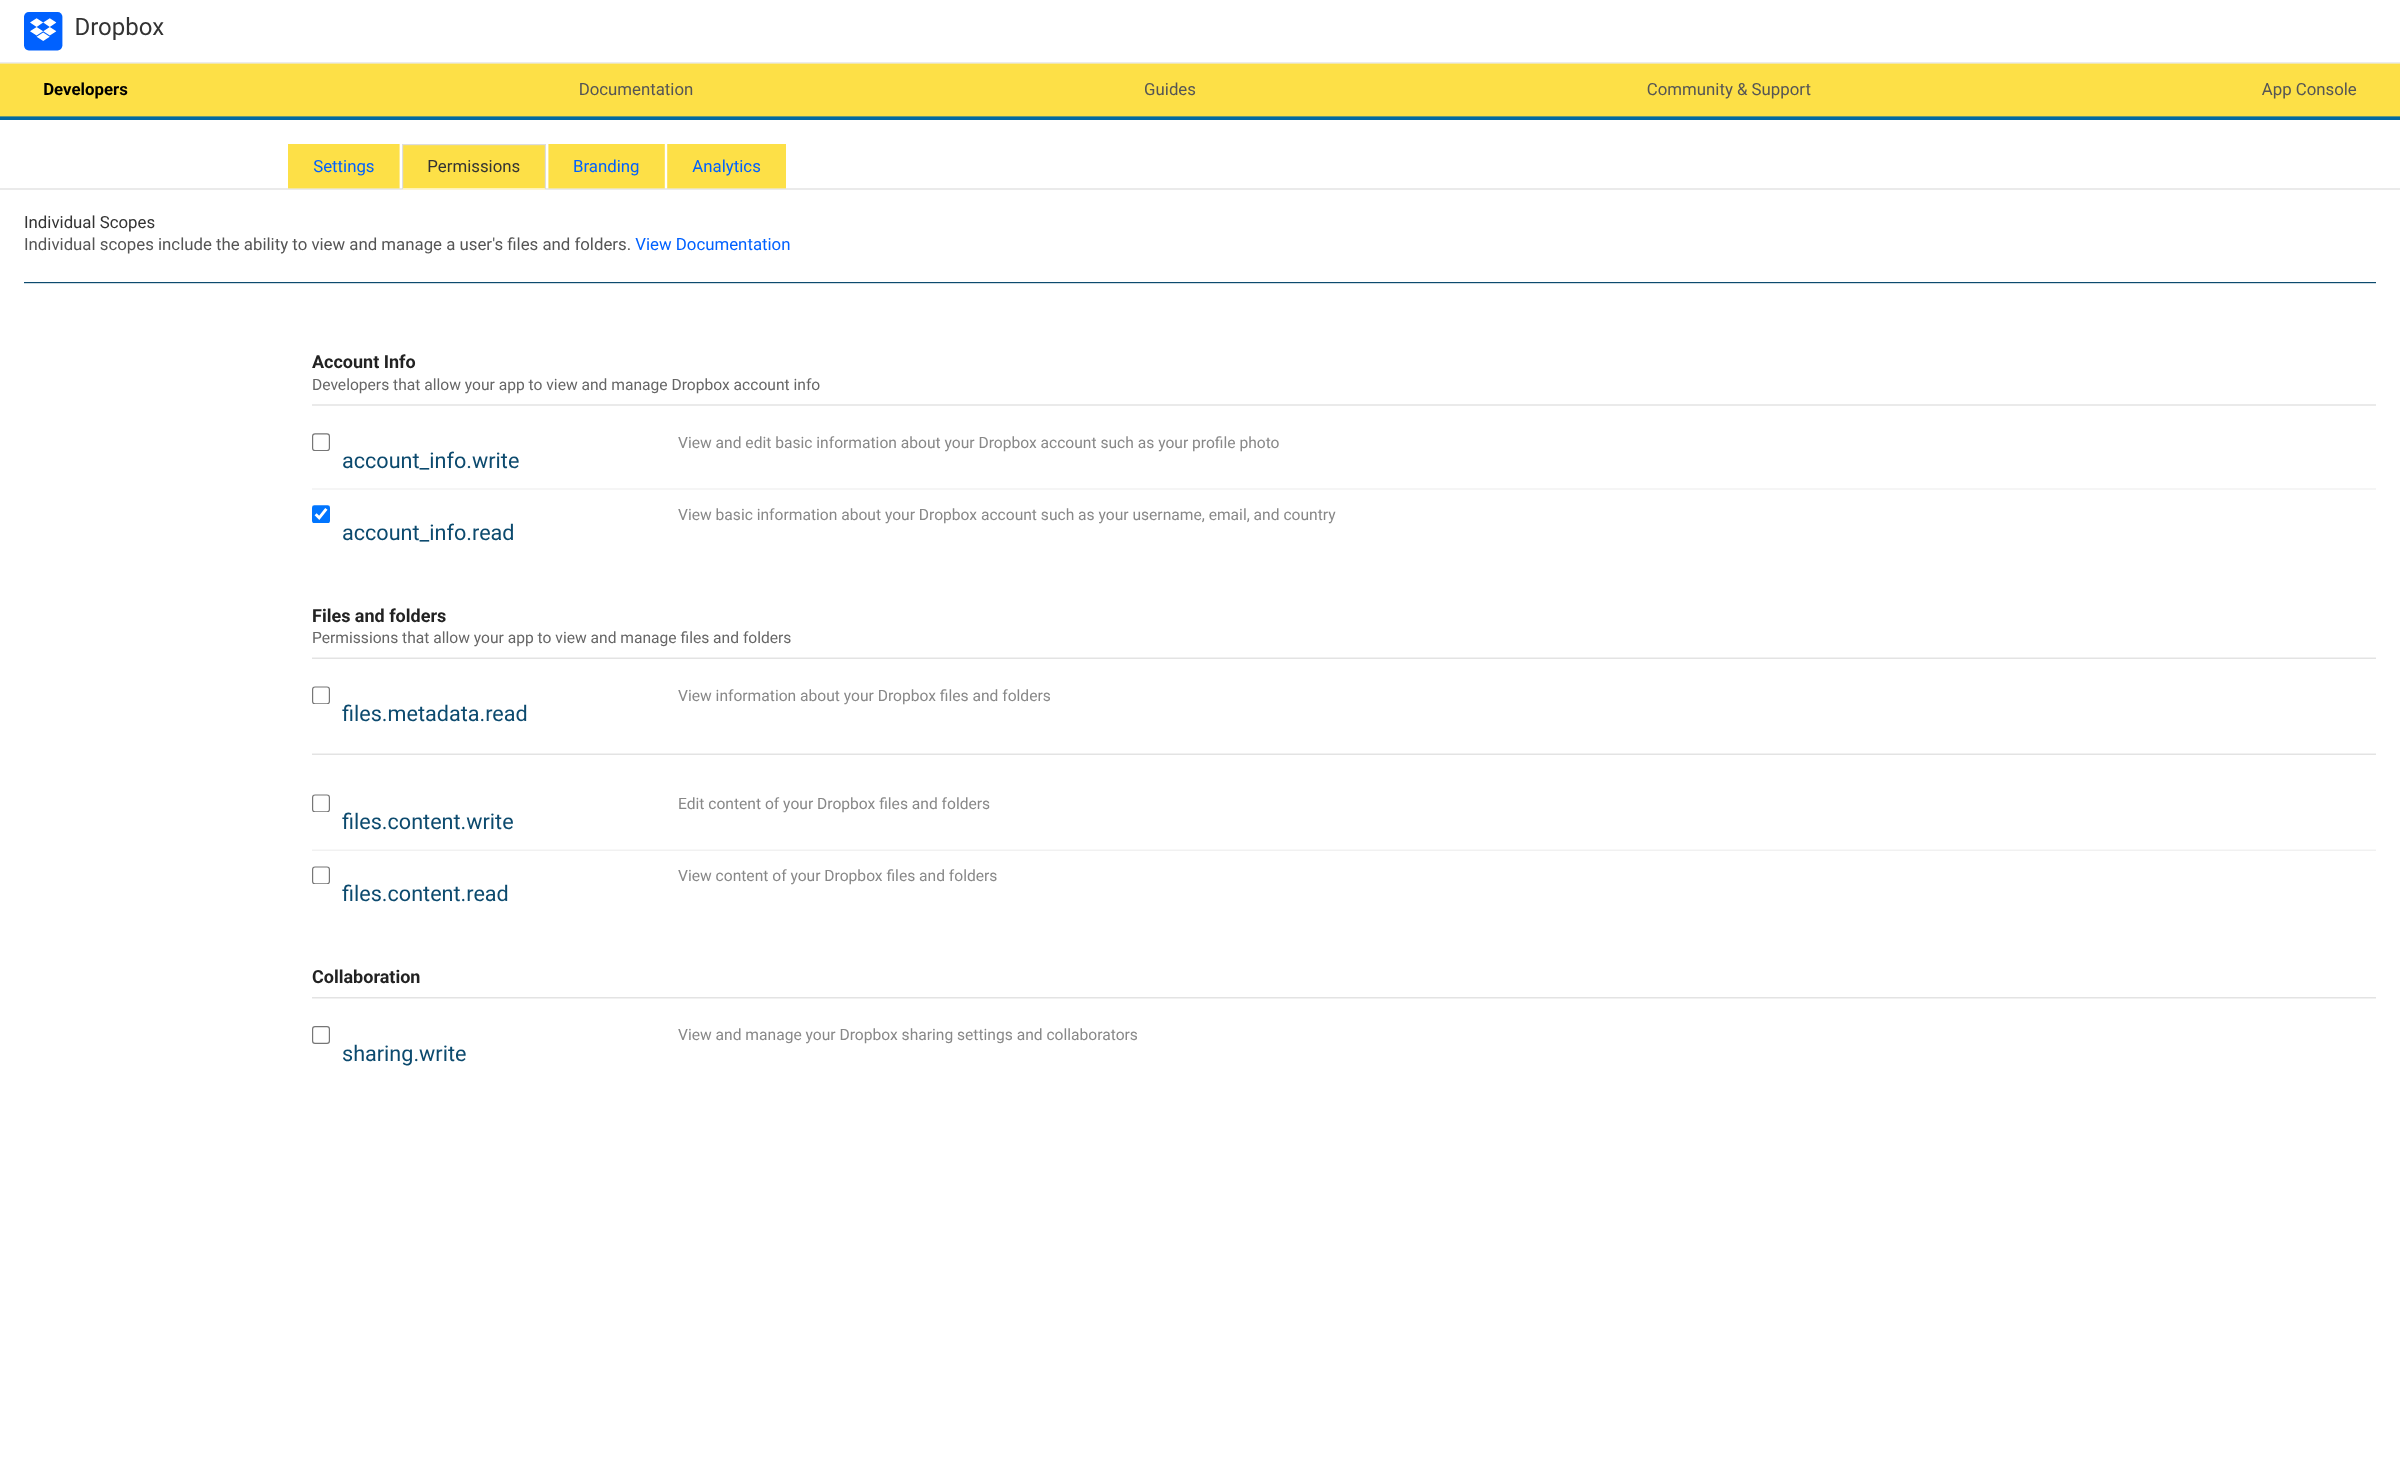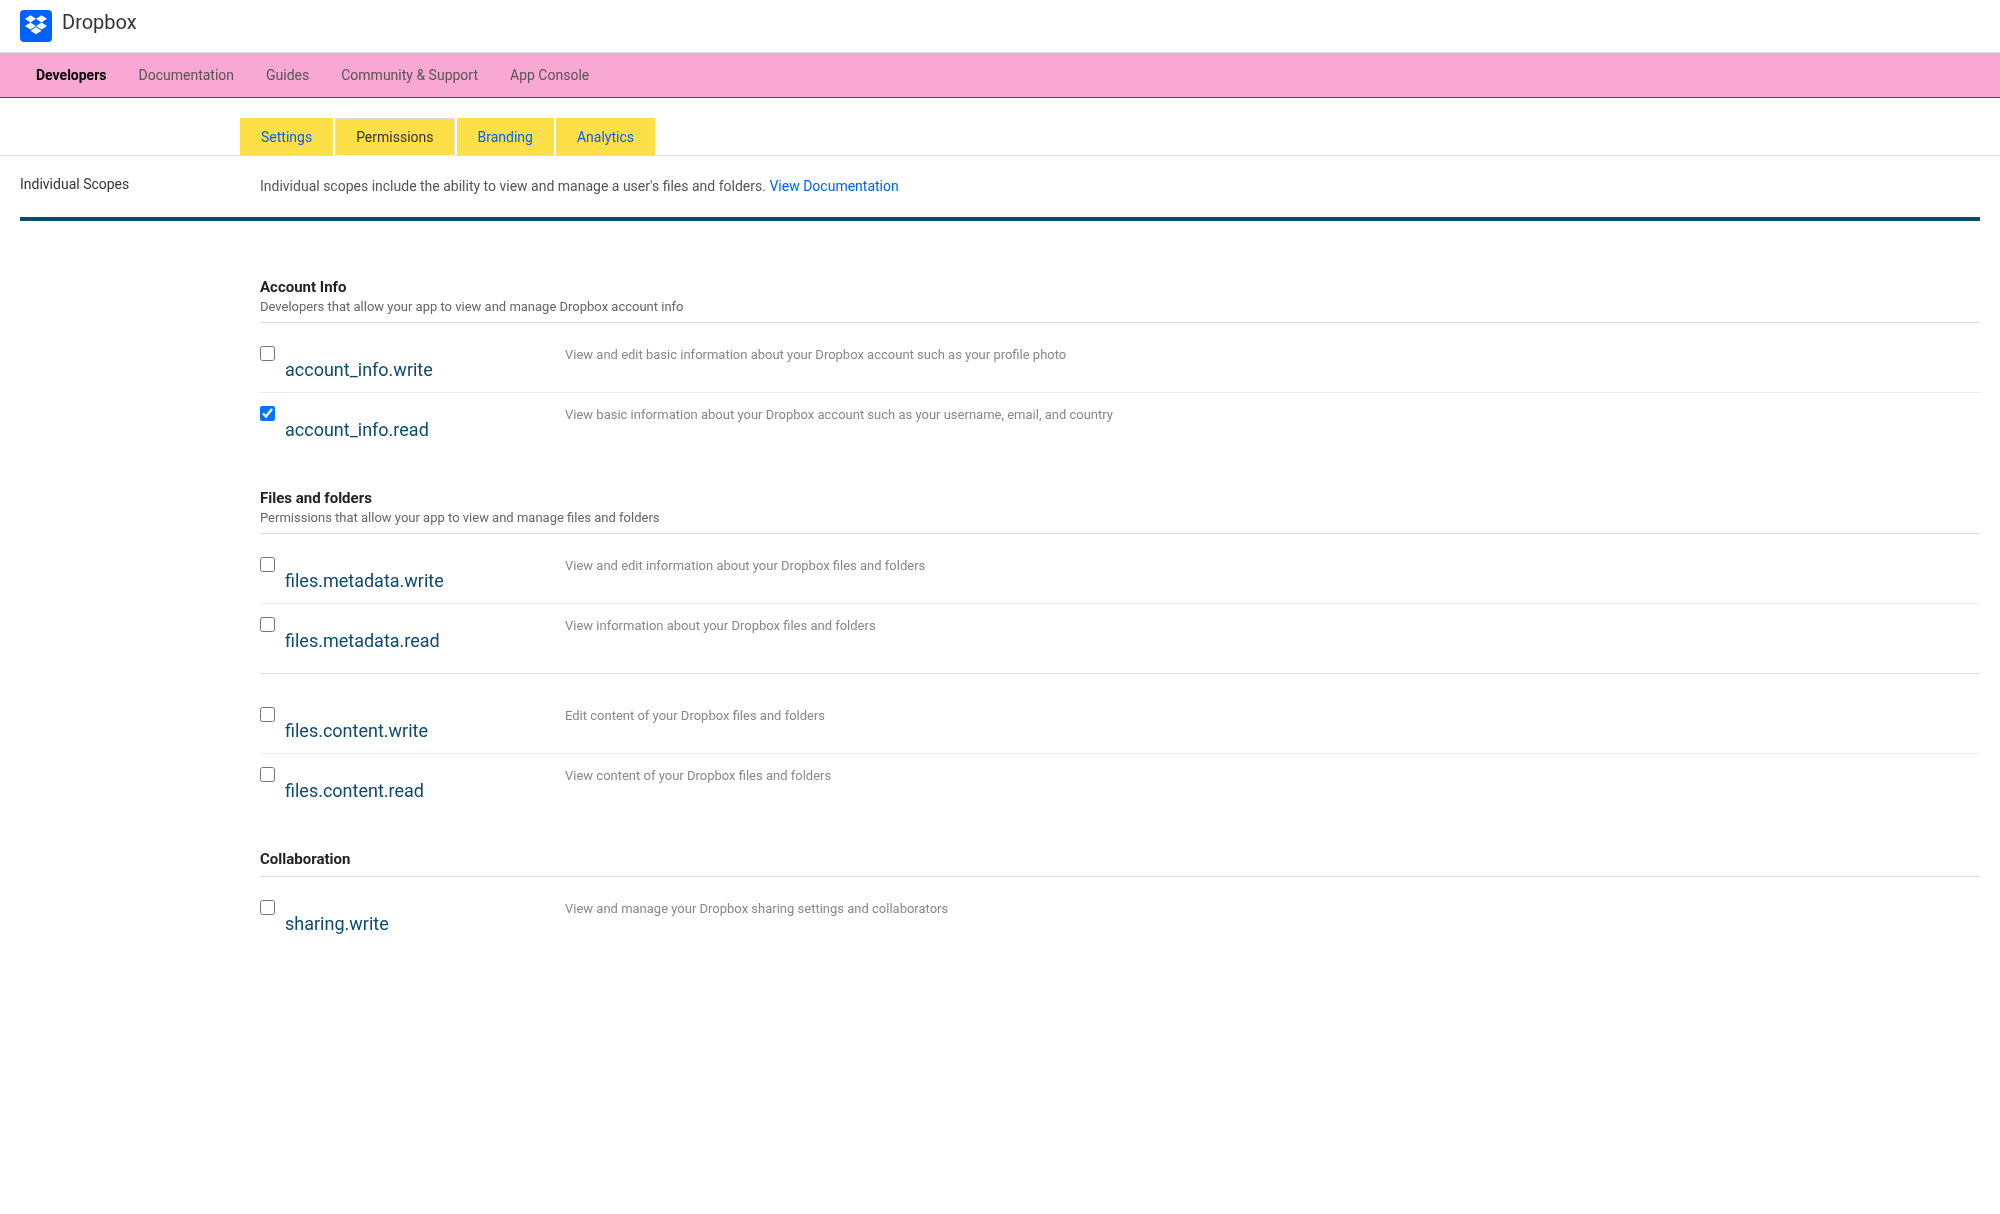--- a/index.html
+++ b/index.html
@@ -28,22 +28,23 @@
       margin-right: 10px;
     }
     .logo-icon svg { width: 22px; height: 22px; fill: white; }
     .logo-text { font-size: 20px; font-weight: 400; color: #333; }
 
     
     .main-nav {
       display: flex;
       align-items: center;
       padding: 0 20px;
-      border-bottom: 1px solid #0369a1;
-      background: #f9a8d4;
+      border-bottom: 3px solid #0369a1;
+      background: #fde047;
+      justify-content: space-between;
     }
     .nav-item {
       padding: 14px 16px;
       font-size: 14px;
       color: #555;
       cursor: pointer;
       text-decoration: none;
       display: block;
     }
     .nav-item.active {
@@ -154,21 +155,22 @@
       flex: 1;
     }
 
     .section-group {
       padding-top: 10px;
     }
 
     .individual-scopes-row {
       display: flex;
       padding: 20px 0;
-      border-bottom: 4px solid #0c4a6e;
+      border-bottom: 1px solid #0c4a6e;
+      flex-direction: column;
     }
   </style>
 </head>
 <body>
 
 <div class="top-bar">
   <div class="logo-area">
     <div class="logo-icon">
       <svg viewBox="0 0 40 40" xmlns="http://www.w3.org/2000/svg">
         <path d="M20 7L10 13.5L20 20L10 26.5L0 20L10 13.5L0 7L10 0.5L20 7ZM10 28.5L20 22L30 28.5L20 35L10 28.5ZM20 20L30 13.5L20 7L30 0.5L40 7L30 13.5L40 20L30 26.5L20 20Z" fill="white"></path>
@@ -229,25 +231,20 @@
       </div>
 
       <div class="permission-section" style="margin-top: 24px;">
         <div class="permission-section-header">
           <div class="permission-section-title">Files and folders</div>
           <div class="permission-section-desc">Permissions that allow your app to view and manage files and folders</div>
         </div>
         <div class="section-group">
           <div class="permission-item">
             <input type="checkbox" class="permission-checkbox" style="">
-            <span class="permission-name">files.metadata.write</span>
-            <span class="permission-desc">View and edit information about your Dropbox files and folders</span>
-          </div>
-          <div class="permission-item">
-            <input type="checkbox" class="permission-checkbox" style="">
             <span class="permission-name">files.metadata.read</span>
             <span class="permission-desc">View information about your Dropbox files and folders</span>
           </div>
         </div>
       </div>
 
       <div class="permission-section" style="margin-top: 10px; border-top: 1px solid #ddd; padding-top: 10px;">
         <div class="section-group">
           <div class="permission-item">
             <input type="checkbox" class="permission-checkbox" style="">

